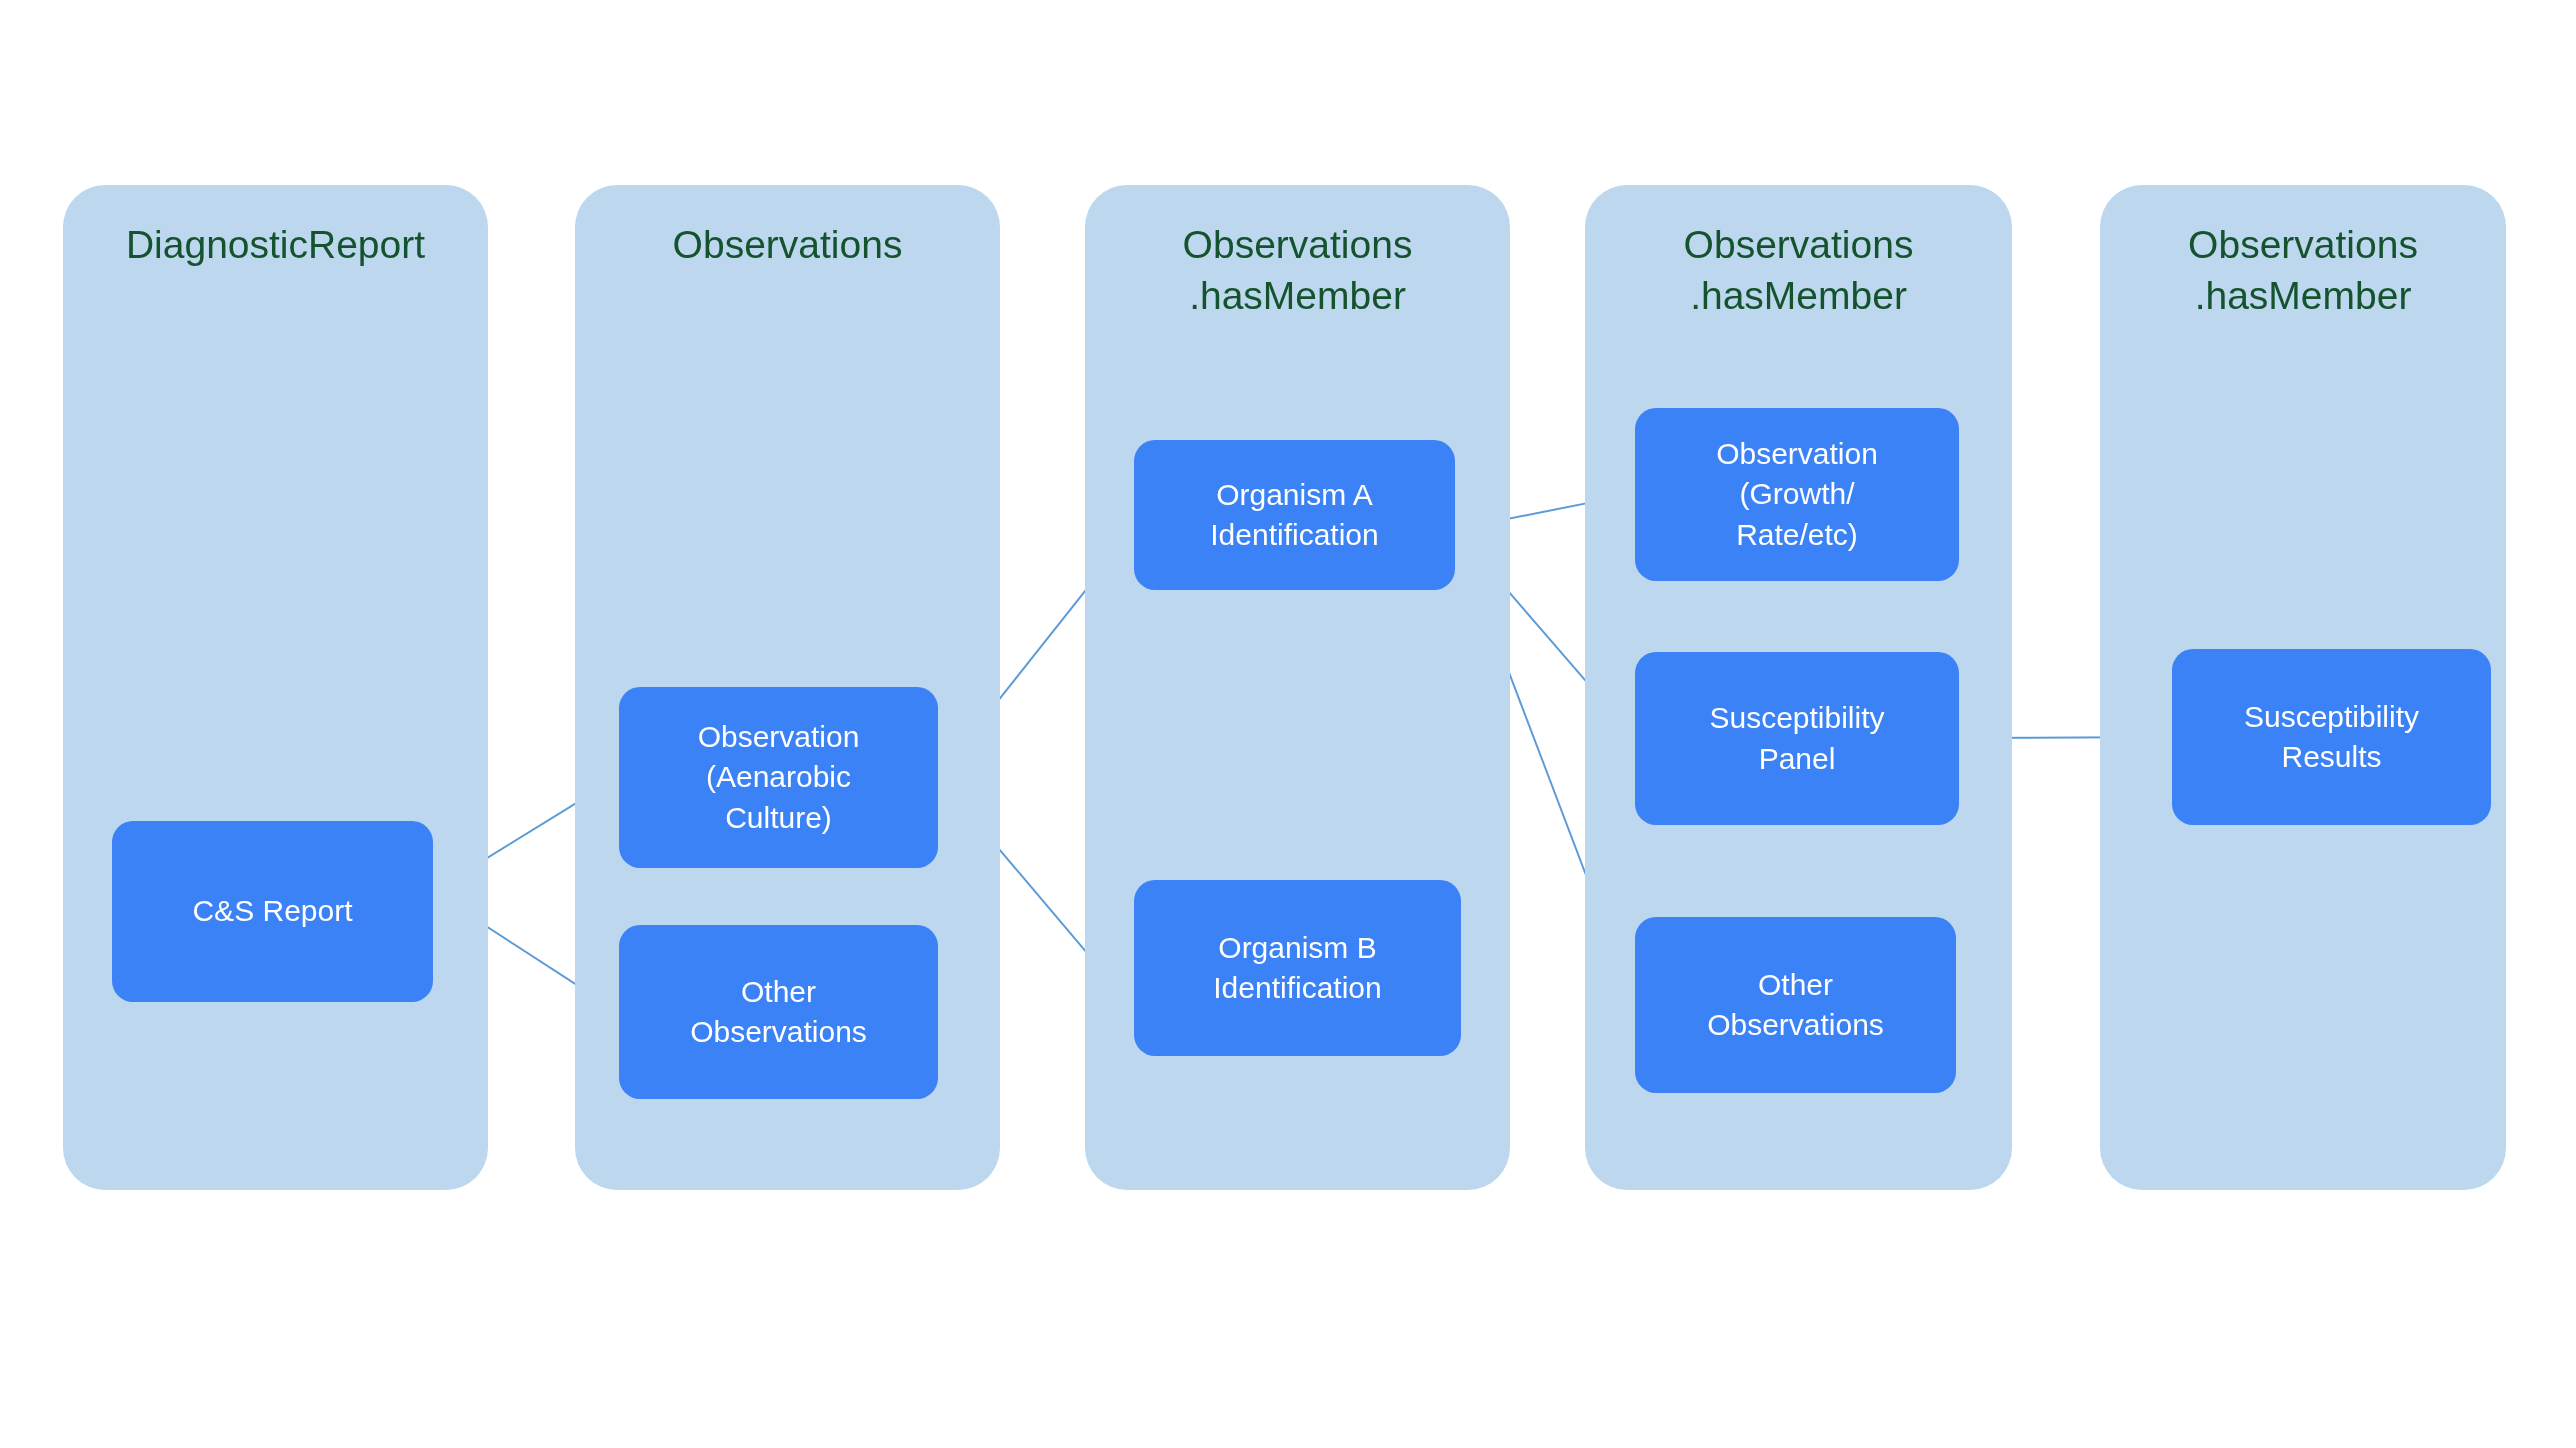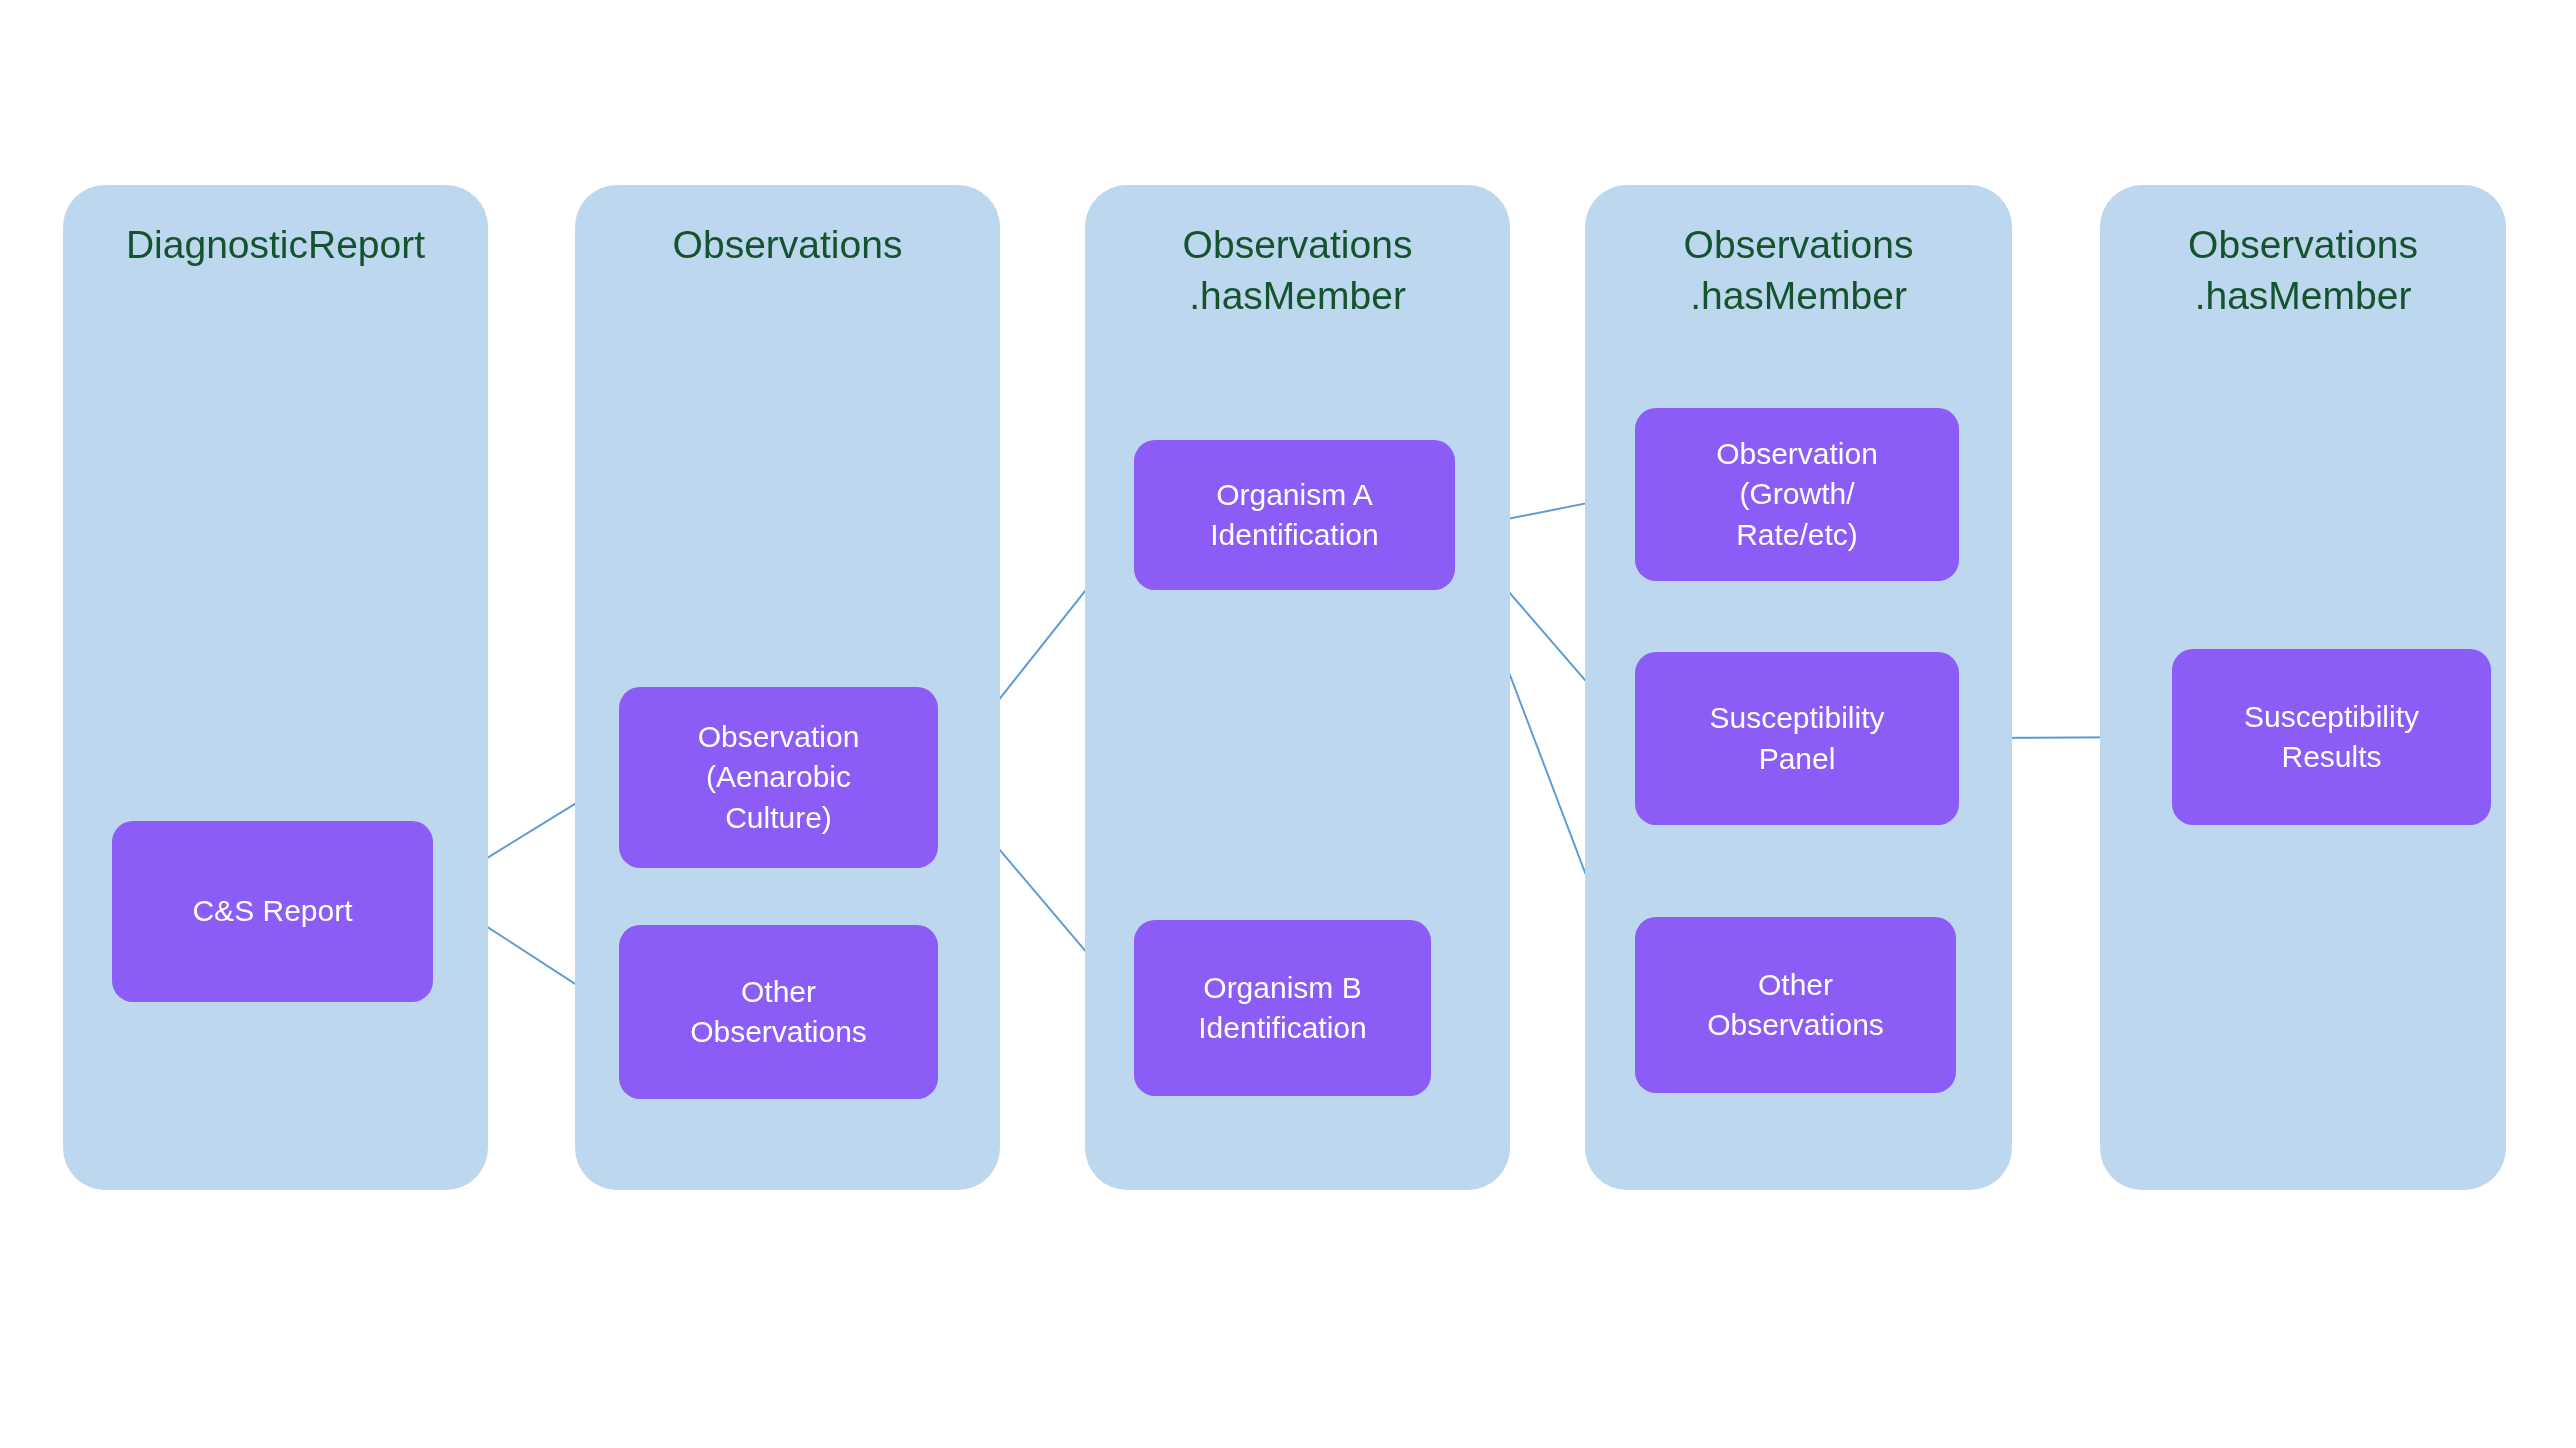--- a/index.html
+++ b/index.html
@@ -42,36 +42,36 @@
     margin-top: 35px;
     text-align: center;
     font-size: 39px;
     line-height: 1.3;
     color: #14532d;
     white-space: pre-line;
   }
 
   .node {
     position: absolute;
-    background: #8b5cf6;
+    background: #3b82f6;
     border-radius: 21px;
     color: #ffffff;
     display: flex;
     align-items: center;
     justify-content: center;
     text-align: center;
     font-size: 30px;
     line-height: 1.35;
     white-space: pre-line;
   }
   #node-cs-report     { left: 112px;  top: 802px; width: 321px; height: 181px; margin-top: 19px; }
   #node-obs-aenarobic { left: 619px;  top: 687px; width: 319px; height: 181px; }
   #node-other-obs-1   { left: 619px;  top: 925px; width: 319px; height: 174px; }
   #node-organism-a    { left: 1134px; top: 440px; width: 321px; height: 150px; }
-  #node-organism-b    { left: 1134px; top: 920px; width: 297px; height: 176px; }
+  #node-organism-b    { left: 1134px; top: 880px; width: 327px; height: 176px; }
   #node-obs-growth    { left: 1635px; top: 408px; width: 324px; height: 173px; }
   #node-susc-panel    { left: 1635px; top: 652px; width: 324px; height: 173px; }
   #node-other-obs-2   { left: 1635px; top: 917px; width: 321px; height: 176px; }
   #node-susc-results  { left: 2172px; top: 649px; width: 319px; height: 176px; }
 </style>
 </head>
 <body>
 
 <div class="canvas">
 

